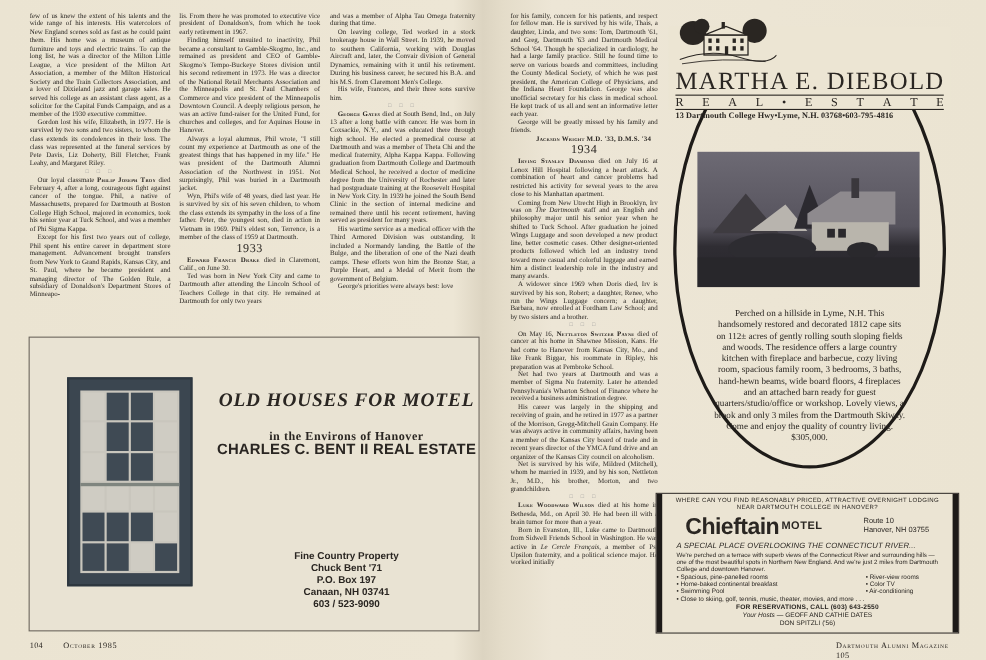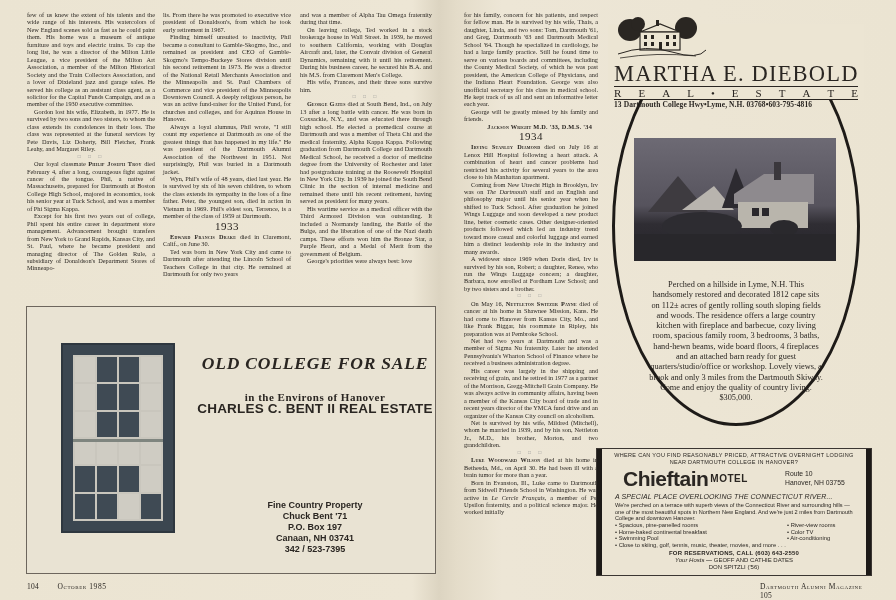--- a/index.html
+++ b/index.html
@@ -125,29 +125,29 @@
             <div class="pane dark"></div>
             <div class="pane dark"></div>
             <div class="pane"></div>
           <div class="pane dark"></div>
             <div class="pane dark"></div>
             <div class="pane"></div>
             <div class="pane dark"></div>
         </div>
         <div class="sash-bar"></div>
       </div>
-      <div class="bent-heading bent-h2">OLD COLLEGE FOR SALE</div>
+      <div class="bent-heading bent-h2">OLD HOUSES FOR MOTEL</div>
       <div class="bent-heading bent-h3">in the Environs of Hanover</div>
       <div class="bent-company">CHARLES C. BENT II REAL ESTATE</div>
       <div class="bent-contact">
         <div>Fine Country Property</div>
         <div>Chuck Bent '71</div>
         <div>P.O. Box 197</div>
         <div>Canaan, NH 03741</div>
-        <div>342 / 523-7395</div>
+        <div>603 / 523-9090</div>
       </div>
     </div>
 
     <div class="folio" style="left:27px;">
       <span>104</span>
       <span style="display:inline-block;width:14px;"></span>
       <span class="sc2">October 1985</span>
     </div>
   </div>
 

